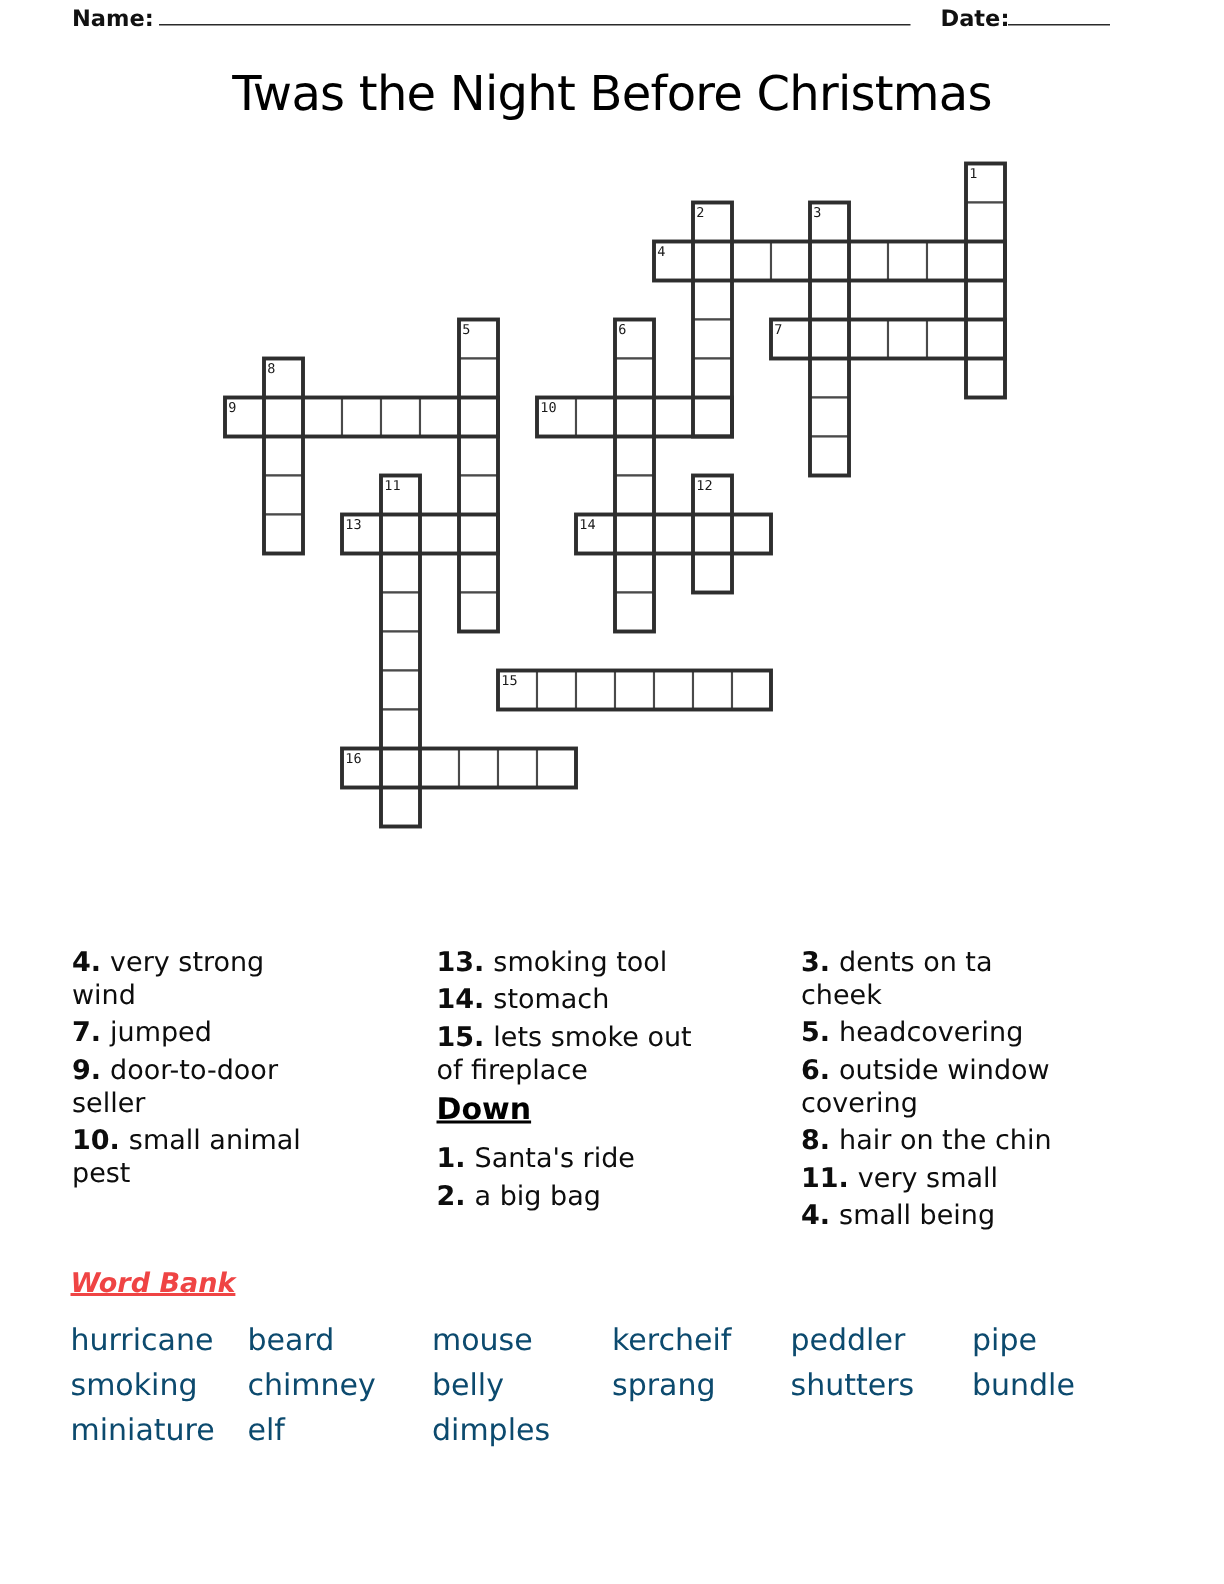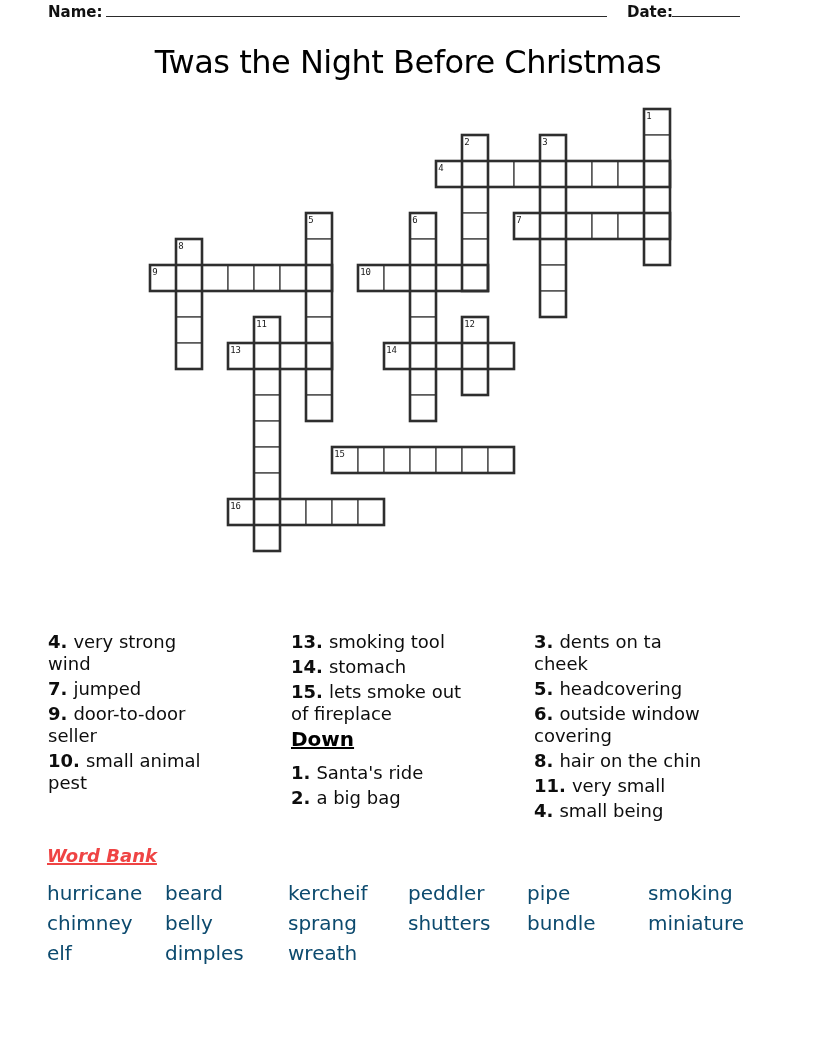--- a/index.html
+++ b/index.html
@@ -236,29 +236,29 @@
       <div class="clue"><b class="cnum">8.</b><span class="ctext">hair on the chin</span></div>
       <div class="clue"><b class="cnum">11.</b><span class="ctext">very small</span></div>
       <div class="clue"><b class="cnum">4.</b><span class="ctext">small being</span></div>
     </div>
 
   <div class="wordbank">
     <div class="wb-title">Word Bank</div>
     <div class="wb-grid">
         <span class="wb-word">hurricane</span>
         <span class="wb-word">beard</span>
+        <span class="wb-word">mouse</span>
         <span class="wb-word">kercheif</span>
         <span class="wb-word">peddler</span>
         <span class="wb-word">pipe</span>
         <span class="wb-word">smoking</span>
         <span class="wb-word">chimney</span>
         <span class="wb-word">belly</span>
         <span class="wb-word">sprang</span>
         <span class="wb-word">shutters</span>
         <span class="wb-word">bundle</span>
         <span class="wb-word">miniature</span>
         <span class="wb-word">elf</span>
         <span class="wb-word">dimples</span>
-        <span class="wb-word">wreath</span>
       </div>
   </div>
 
 </div>
 
 </body></html>

